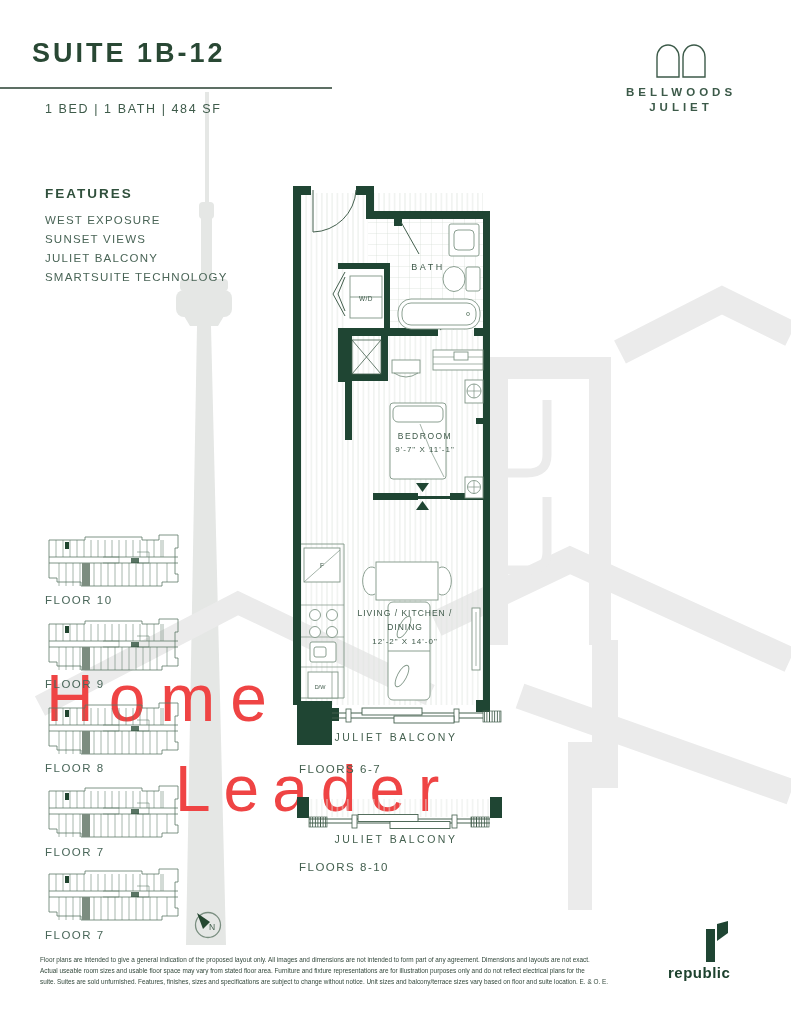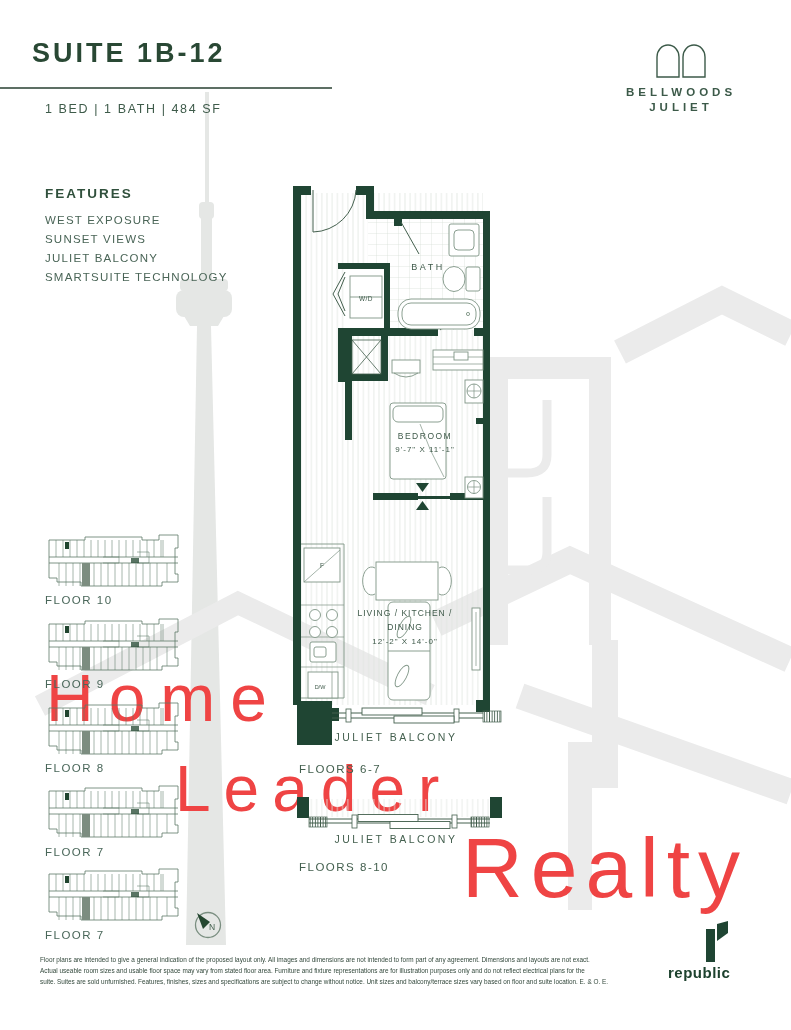--- a/index.html
+++ b/index.html
@@ -64,21 +64,20 @@
       <path d="M520,696 L791,792" stroke-width="26"></path>
       <path d="M497,645 V368 H600 V645" stroke-width="22"></path>
       <path d="M547,400 V455 Q547,473 527,473 H505 M547,497 V552 Q547,570 527,570 H505" stroke-width="9"></path>
     </g>
     <rect x="592" y="640" width="26" height="148" fill="#ebebeb"></rect>
     <rect x="568" y="742" width="24" height="168" fill="#ebebeb"></rect>
   </svg>
 
   <div class="wm-word" style="left:46px;top:660px;font-size:66px;letter-spacing:15px;">Home</div>
   <div class="wm-word" style="left:175px;top:752px;font-size:64px;letter-spacing:13px;">Leader</div>
-  <div class="wm-word" style="left:462px;top:820px;font-size:84px;letter-spacing:8px;">Realty</div>
 
   <div class="title">SUITE 1B-12</div>
   <div class="title-rule"></div>
   <div class="specs">1 BED  |  1 BATH  |  484 SF</div>
 
   <div class="brand">
     <svg style="margin:0 auto" width="52" height="34" viewBox="0 0 52 34">
       <g stroke="#3c5a49" stroke-width="1.4" fill="none">
         <path d="M2,33 V13 A11,12 0 0 1 24,13 V33 Z"></path>
         <path d="M28,33 V13 A11,12 0 0 1 50,13 V33 Z"></path>

